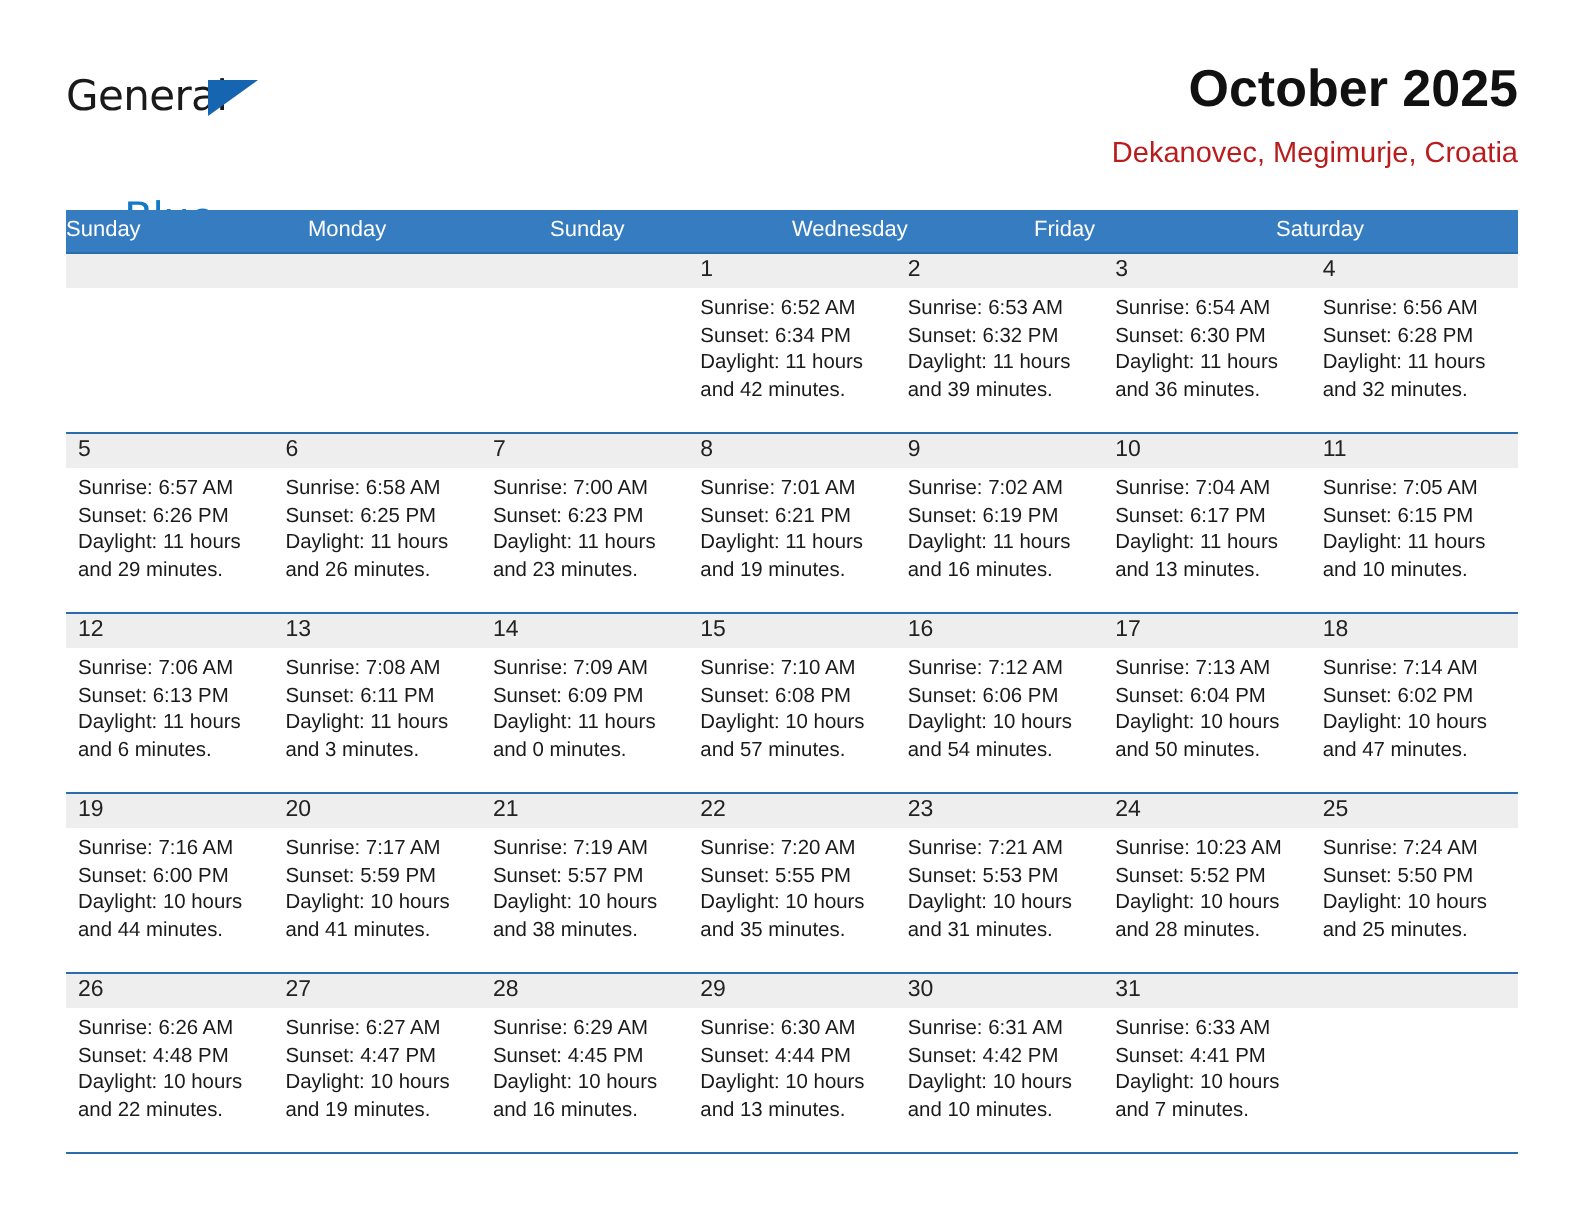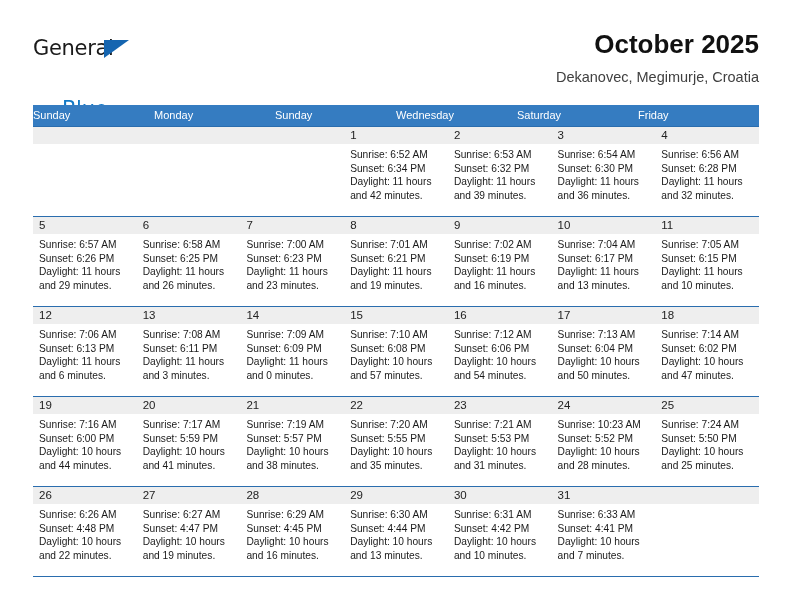--- a/index.html
+++ b/index.html
@@ -72,21 +72,21 @@
   }
   .cal-title {
     font-size: 26px;
     color: #111111;
     line-height: 32px;
     white-space: nowrap;
     font-weight: bold;
   }
   .cal-subtitle {
     font-size: 14.5px;
-    color: #404040;
+    color: #b91c1c;
     line-height: 22px;
     margin-top: 6px;
     white-space: nowrap;
   }
 
   
   .calendar {
     position: absolute;
     left: 33px;
     top: 105px;
@@ -162,22 +162,22 @@
     </div>
 
   </div>
 
   <div class="calendar">
     <div class="dow-row">
         <div class="dow-cell">Sunday</div>
         <div class="dow-cell">Monday</div>
         <div class="dow-cell">Sunday</div>
         <div class="dow-cell">Wednesday</div>
+        <div class="dow-cell">Friday</div>
         <div class="dow-cell">Saturday</div>
-        <div class="dow-cell">Friday</div>
       </div>
     <div id="weeks-container">
         <div class="week-row">
           <div class="day-cell empty">
             <div class="day-num-band">
               <span class="day-num"></span>
             </div>
           </div>
           <div class="day-cell empty">
             <div class="day-num-band">

